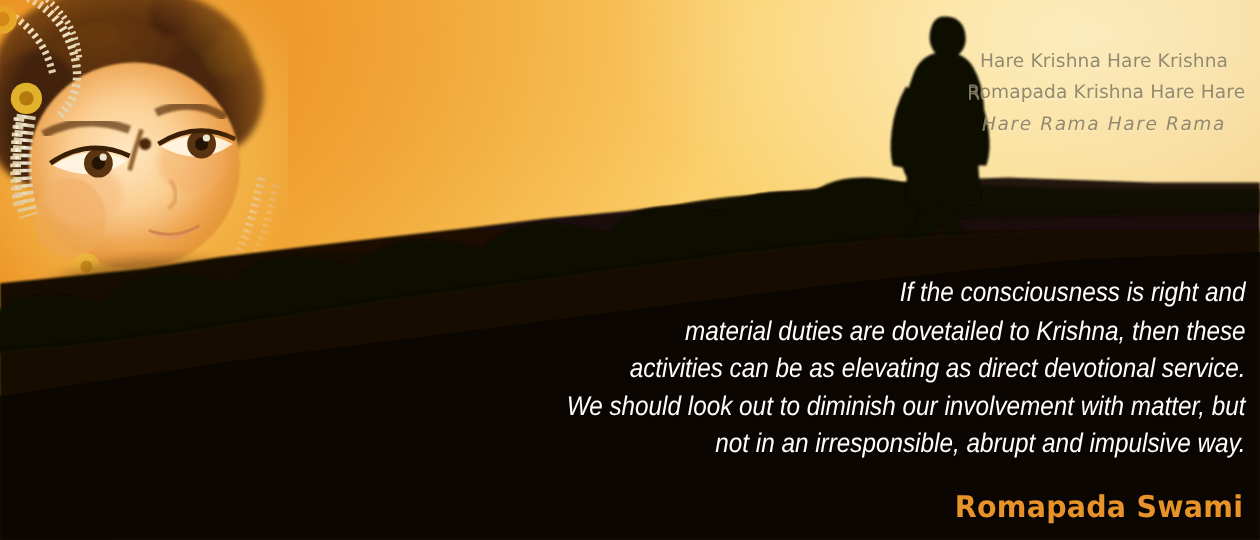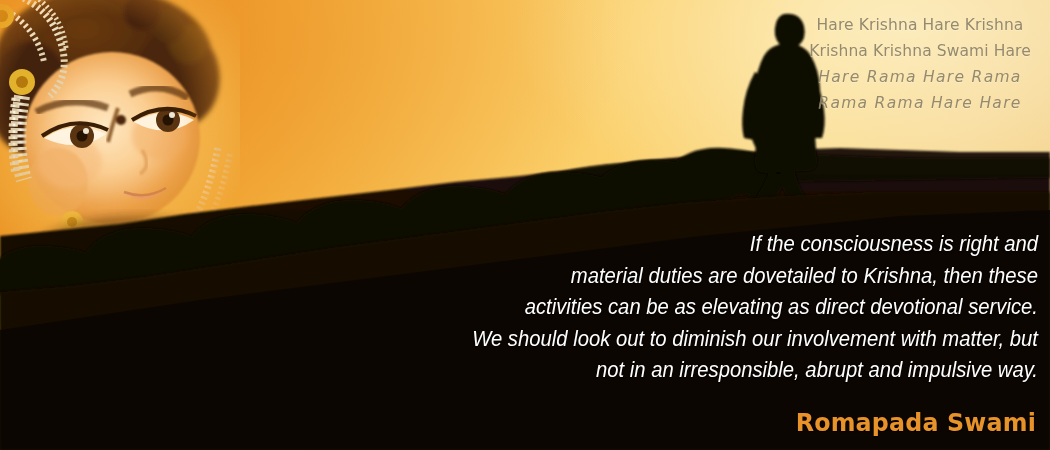--- a/index.html
+++ b/index.html
@@ -39,21 +39,21 @@
     -webkit-mask-image:radial-gradient(68% 64% at 42% 44%, #000 52%, rgba(0,0,0,.65) 72%, rgba(0,0,0,0) 100%);
     mask-image:radial-gradient(68% 64% at 42% 44%, #000 52%, rgba(0,0,0,.65) 72%, rgba(0,0,0,0) 100%);
   }
   .kr-svg{display:block;width:100%;height:100%;}
 
   
   .ridge{position:absolute;left:0;top:0;width:1050px;height:450px;}
 
   
   .mantra{
-    position:absolute;right:16px;top:12px;
+    position:absolute;right:16px;top:38px;
     width:228px;
     text-align:center;
     color:#8d8269;
     font-family:"DejaVu Sans",sans-serif;
     font-size:15.5px;
     line-height:26px;
     letter-spacing:.1px;
     text-shadow:0 1px 0 rgba(255,248,220,.45);
     white-space:nowrap;
   }
@@ -284,23 +284,22 @@
       <path d="M724 218 q-10 4 -12 10 q12 4 22 0 z"></path>
       <path d="M830 220 q10 4 12 10 q-12 4 -22 0 z"></path>
     </g>
 
     <path d="M0 292 L70 286 L150 276 L240 262 L330 248 L420 236 L510 224 L600 212 L690 202 L780 196 L870 192 L960 192 L1050 192 L1050 450 L0 450 Z" fill="#120a04" filter="url(#edge2)"></path>
     <path d="M0 330 L200 300 L450 268 L700 236 L900 216 L1050 210 L1050 450 L0 450 Z" fill="#0b0602" opacity=".85"></path>
   </svg>
 
   <div class="mantra">
     <div>Hare Krishna Hare Krishna</div>
-    <div>Krishna Krishna Swami Hare</div>
+    <div>Romapada Krishna Hare Hare</div>
     <div class="wide">Hare  Rama  Hare  Rama</div>
-    <div class="wide">Rama  Rama  Hare  Hare</div>
   </div>
 
   <div class="quote">
     <div>If the consciousness is right and</div>
     <div>material duties are dovetailed to Krishna, then these</div>
     <div>activities can be as elevating as direct devotional service.</div>
     <div>We should look out to diminish our involvement with matter, but</div>
     <div>not in an irresponsible, abrupt and impulsive way.</div>
   </div>
 

